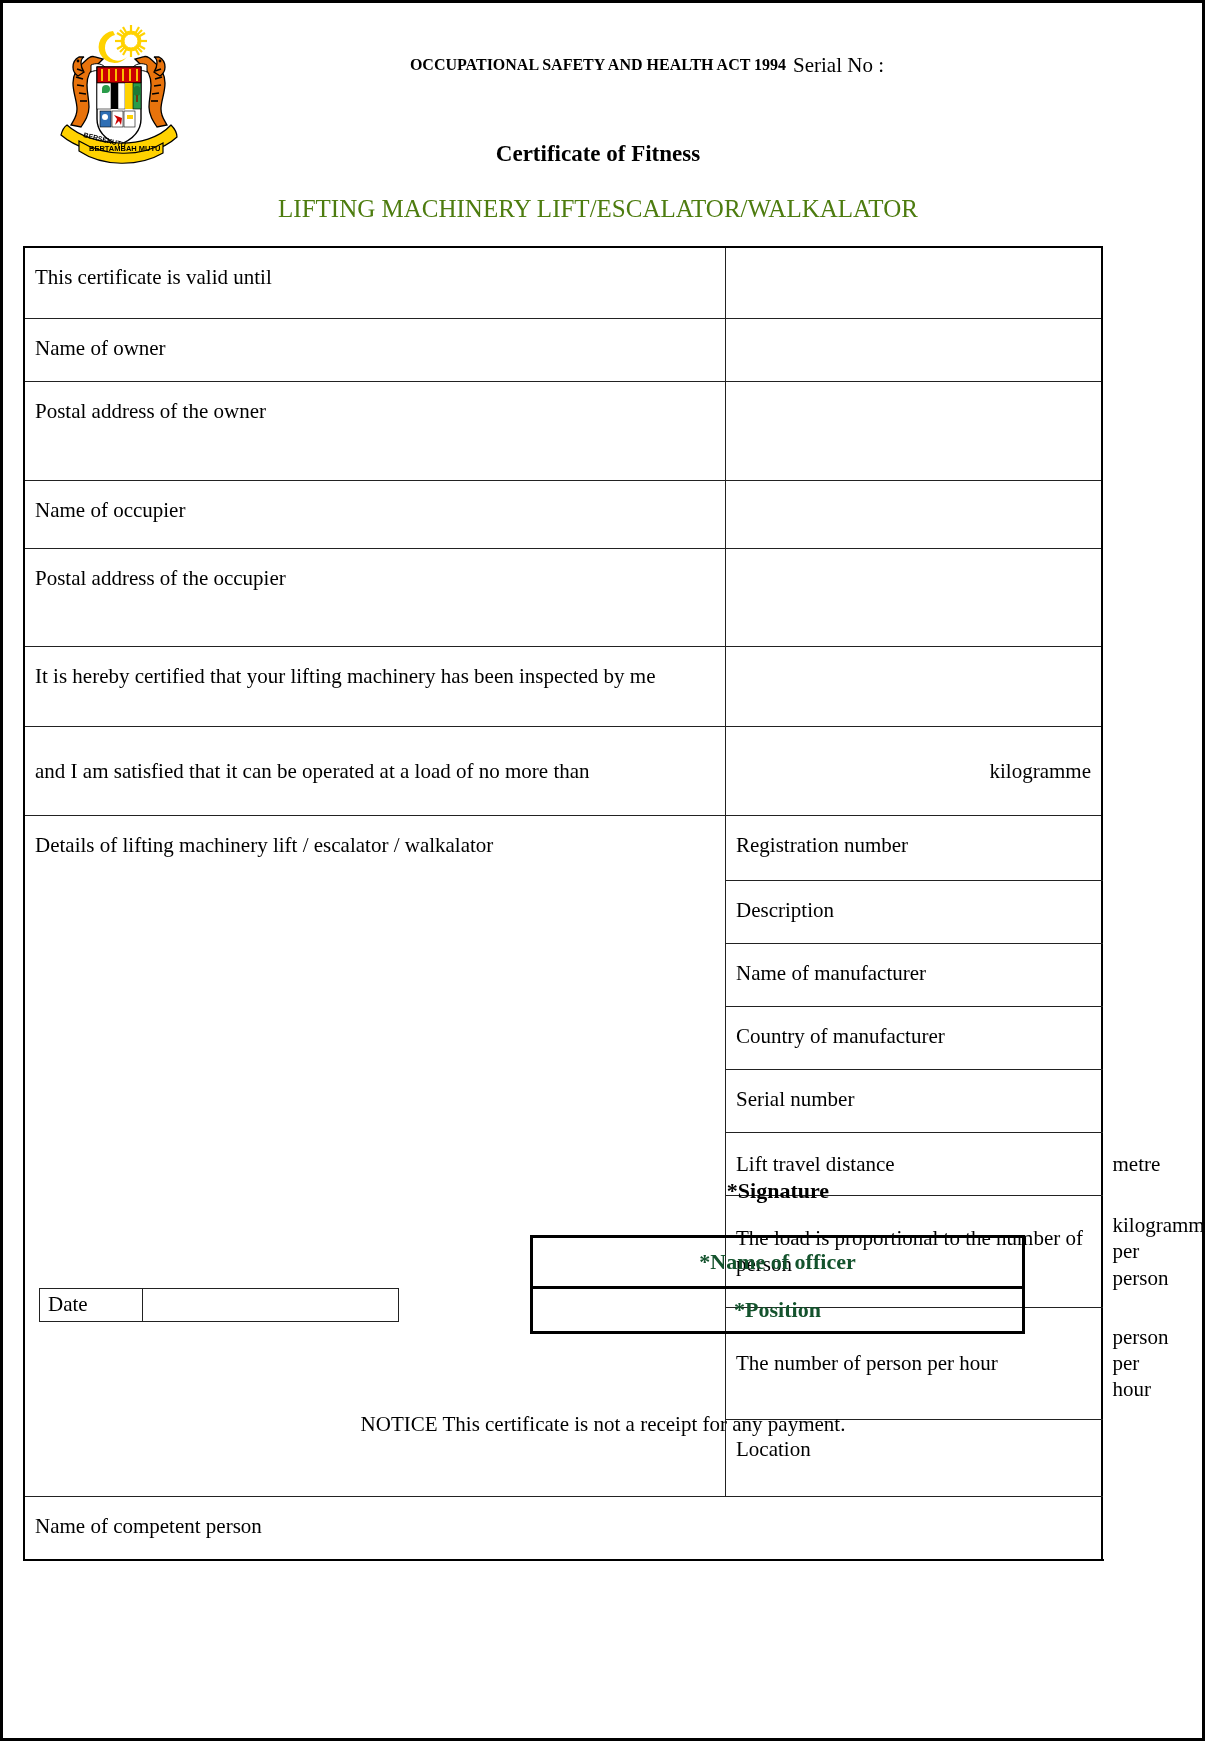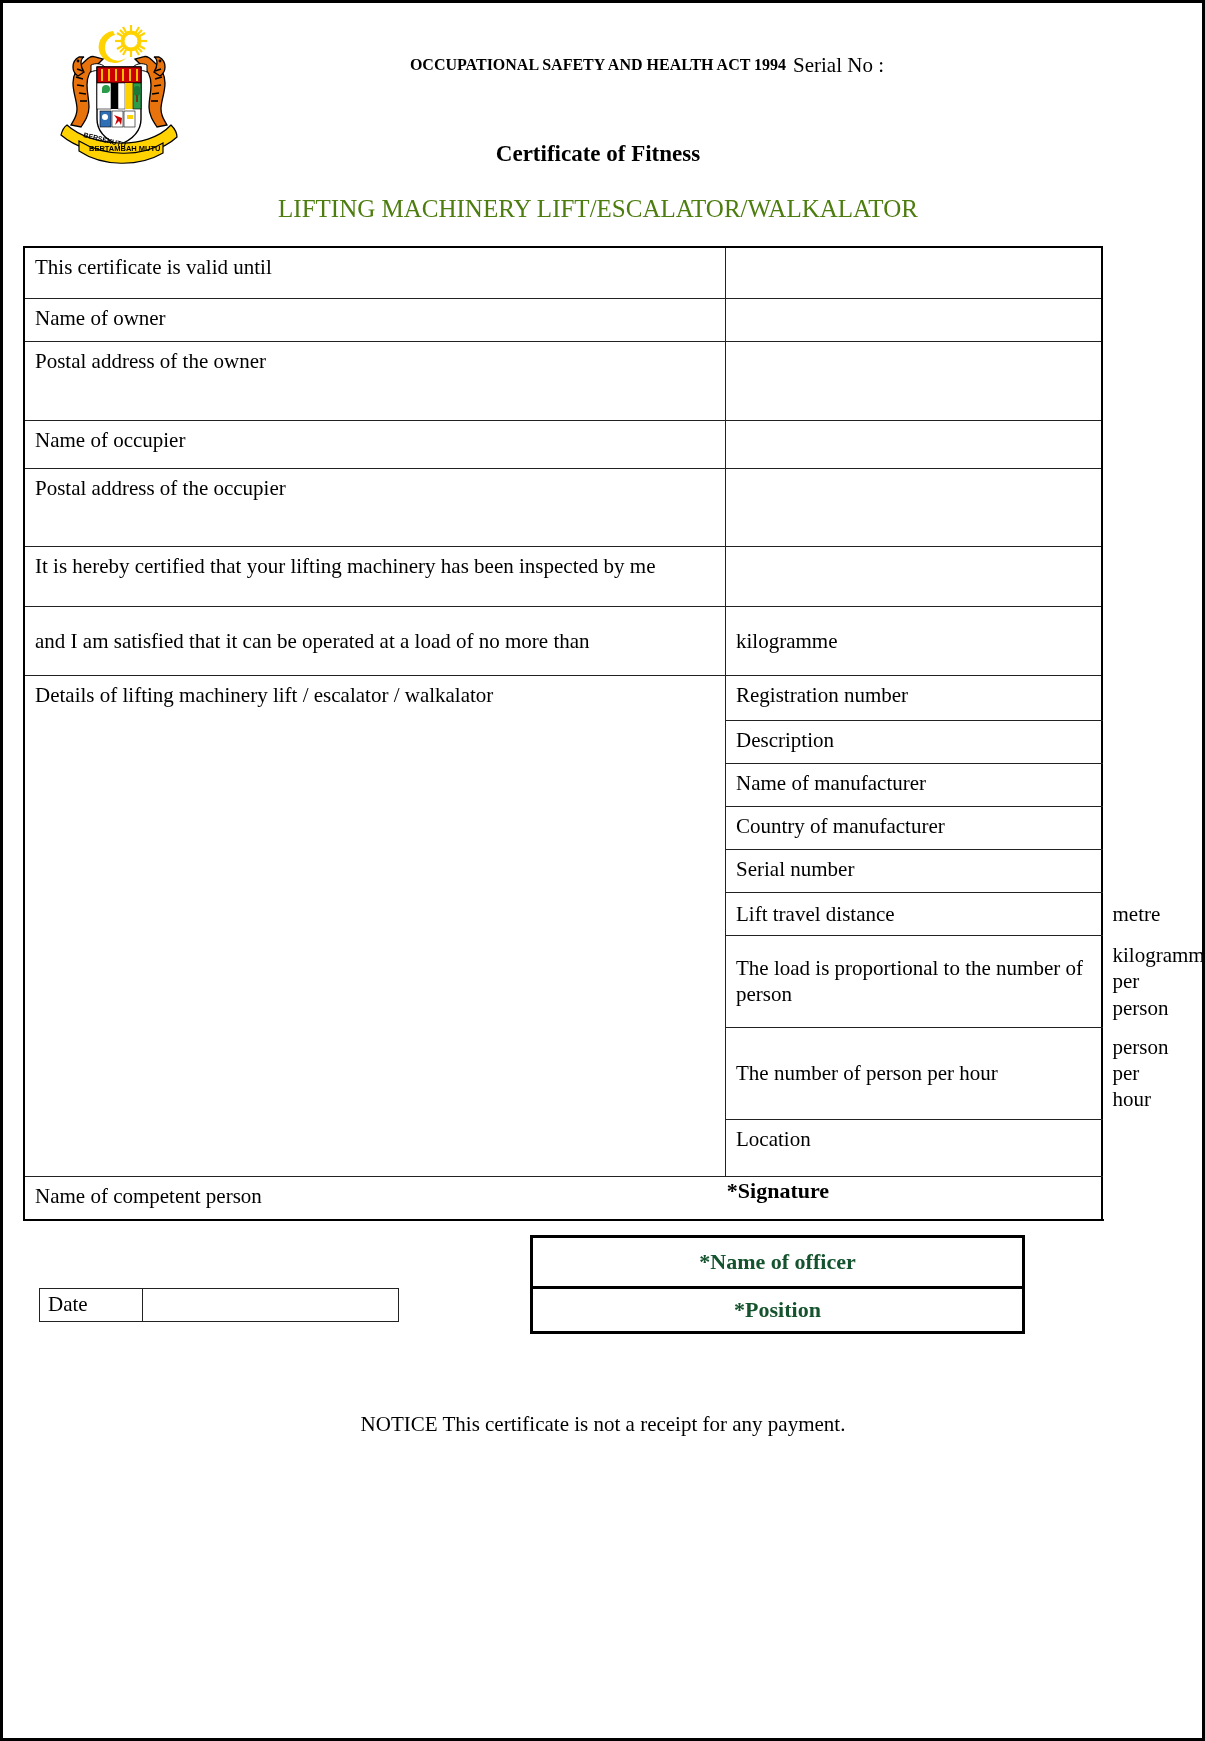--- a/index.html
+++ b/index.html
@@ -91,31 +91,31 @@
   .main-table {
     position: absolute;
     left: 20px;
     top: 243px;
     width: 1036px;
     border-collapse: collapse;
     table-layout: fixed;
   }
   .main-table td {
     border: 1px solid #222;
-    padding: 6px 10px;
+    padding: 16px 10px;
     vertical-align: top;
     font-family: "Liberation Serif", serif;
     font-size: 21px;
     color: #000;
     line-height: 1.25;
   }
   .main-table td.label { width: 680px; }
   .main-table td.valuecol { width: 355px; }
   .main-table td.unit {
-    text-align: left;
+    text-align: right;
     vertical-align: middle;
     font-size: 21px;
   }
   .main-table td.mid { vertical-align: middle; }
   .outer-top { border-top: 2px solid #000 !important; }
   .outer-bottom { border-bottom: 2px solid #000 !important; }
   .outer-left { border-left: 2px solid #000 !important; }
   .outer-right { border-right: 2px solid #000 !important; }
 
   .details-label {

